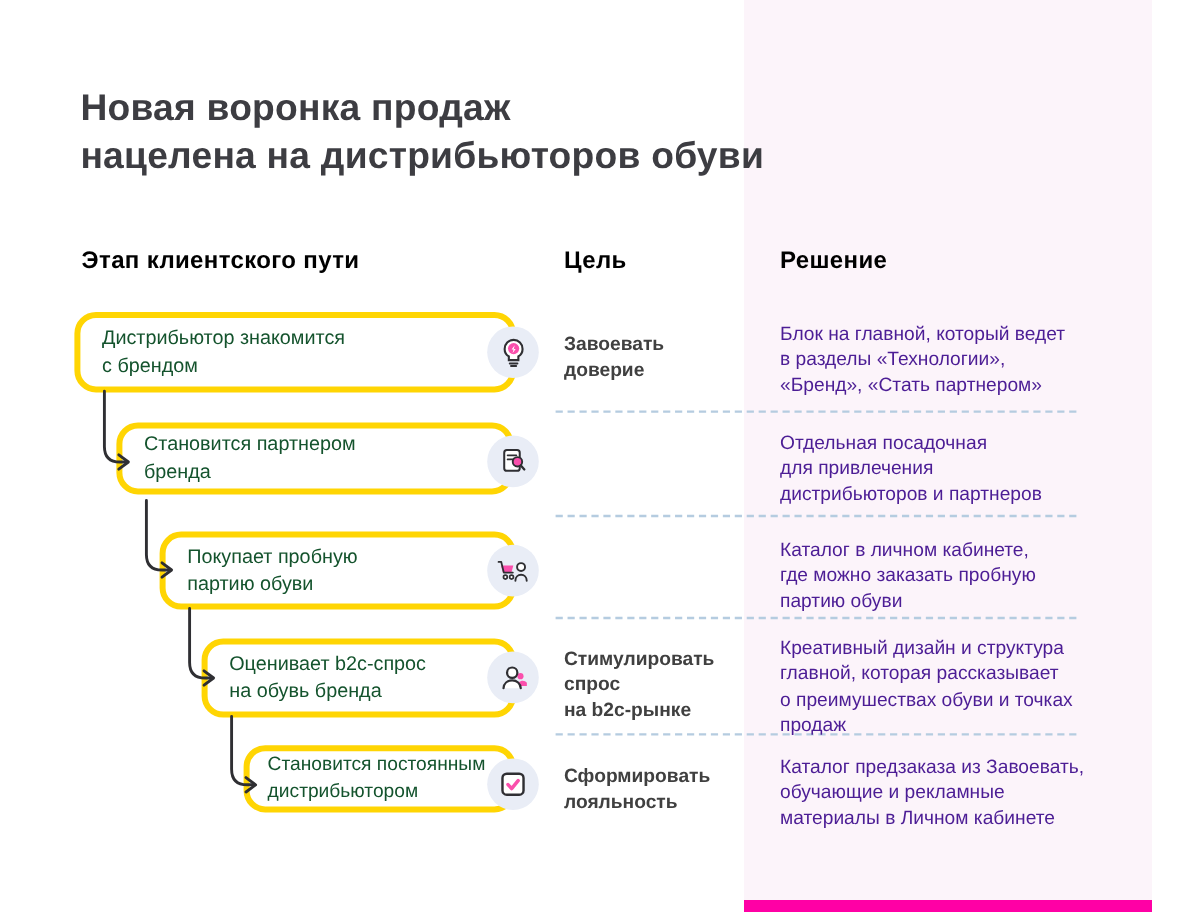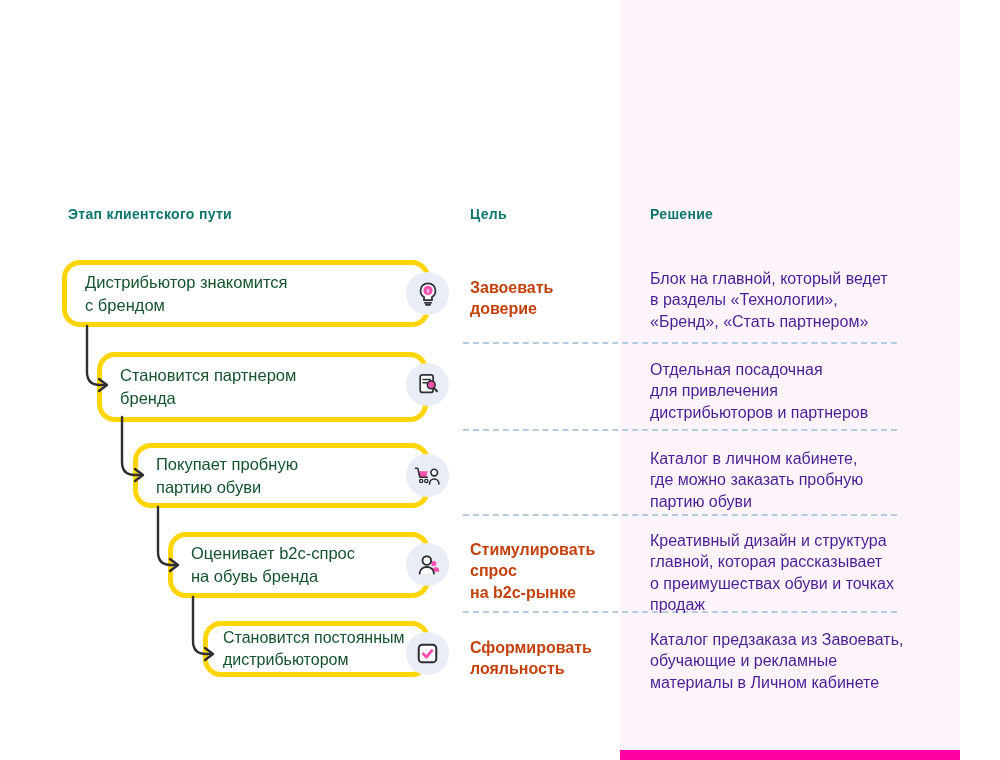--- a/index.html
+++ b/index.html
@@ -5,61 +5,63 @@
   html,body{margin:0;padding:0;background:#ffffff;}
   body{width:1000px;height:760px;font-family:"Liberation Sans","DejaVu Sans",sans-serif;}
   .canvas{position:relative;width:1000px;height:760px;overflow:hidden;background:#ffffff;}
 
   .panel{position:absolute;left:620px;top:0;width:340px;height:750px;background:#FCF4FA;}
   .bottombar{position:absolute;left:620px;top:750px;width:340px;height:10px;background:#FF00A5;}
 
   .title{position:absolute;left:67px;top:70px;margin:0;font-size:31px;font-weight:700;
          color:#3D3D42;line-height:1.29;white-space:pre-line;letter-spacing:.2px;}
 
-  .colhead{position:absolute;top:206px;font-size:14px;font-weight:700;color:#0f766e;letter-spacing:.3px;}
+  .colhead{position:absolute;top:206px;font-size:20px;font-weight:700;color:#000000;letter-spacing:.3px;}
   .colhead.c-stage{left:68px}
   .colhead.c-goal{left:470px}
   .colhead.c-solution{left:650px}
 
   .sep{position:absolute;left:463px;width:434px;height:0;border-top:2px dashed #B5CCE0;}
   .sep1{top:342px}.sep2{top:429px}.sep3{top:514px}.sep4{top:611px}
 
   .stagebox{position:absolute;background:#fff;border:5px solid #FFD503;border-radius:18px;
             display:flex;align-items:center;box-sizing:border-box;}
   .stagetext{padding-left:18px;font-size:16.5px;color:#14532d;line-height:1.38;white-space:pre-line;}
   .b1{left:62px;top:260px;width:368px;height:67px}
-  .b2{left:97px;top:352px;width:331px;height:70px}
+  .b2{left:97px;top:352px;width:331px;height:60px}
   .b3{left:133px;top:443px;width:297px;height:65px}
   .b4{left:168px;top:532px;width:262px;height:66px}
   .b5{left:203px;top:621px;width:227px;height:56px}
   .b5 .stagetext{padding-left:15px;font-size:16px}
 
   .iconcircle{position:absolute;width:43px;height:43px;border-radius:50%;background:#E9EDF6;
               display:flex;align-items:center;justify-content:center;}
   .i1{left:406px;top:272px}.i2{left:406px;top:363px}.i3{left:406px;top:454px}
   .i4{left:406px;top:543px}.i5{left:406px;top:632px}
 
   .goaltext{position:absolute;left:470px;width:170px;font-size:16px;font-weight:700;
-            color:#c2410c;line-height:1.33;white-space:pre-line;}
+            color:#404040;line-height:1.33;white-space:pre-line;}
   .gt1{top:277px}.gt2{top:358px}.gt3{top:457px}.gt4{top:539px}.gt5{top:637px}
 
   .soltext{position:absolute;left:650px;width:300px;font-size:16px;color:#4c1d95;
            line-height:1.34;white-space:pre-line;}
   .st1{top:268px}.st2{top:359px}.st3{top:448px}.st4{top:530px}.st5{top:629px}
 
   .connectors{position:absolute;left:0;top:0;pointer-events:none;}
 </style>
 </head>
 <body>
 
 <div class="canvas">
 
   <div class="panel"></div>
   <div class="bottombar"></div>
 
+  <h1 class="title">Новая воронка продаж
+нацелена на дистрибьюторов обуви</h1>
 
   <div class="colhead c-stage">Этап клиентского пути</div>
   <div class="colhead c-goal">Цель</div>
   <div class="colhead c-solution">Решение</div>
 
   <div class="sep sep1"></div>
   <div class="sep sep2"></div>
   <div class="sep sep3"></div>
   <div class="sep sep4"></div>
 

